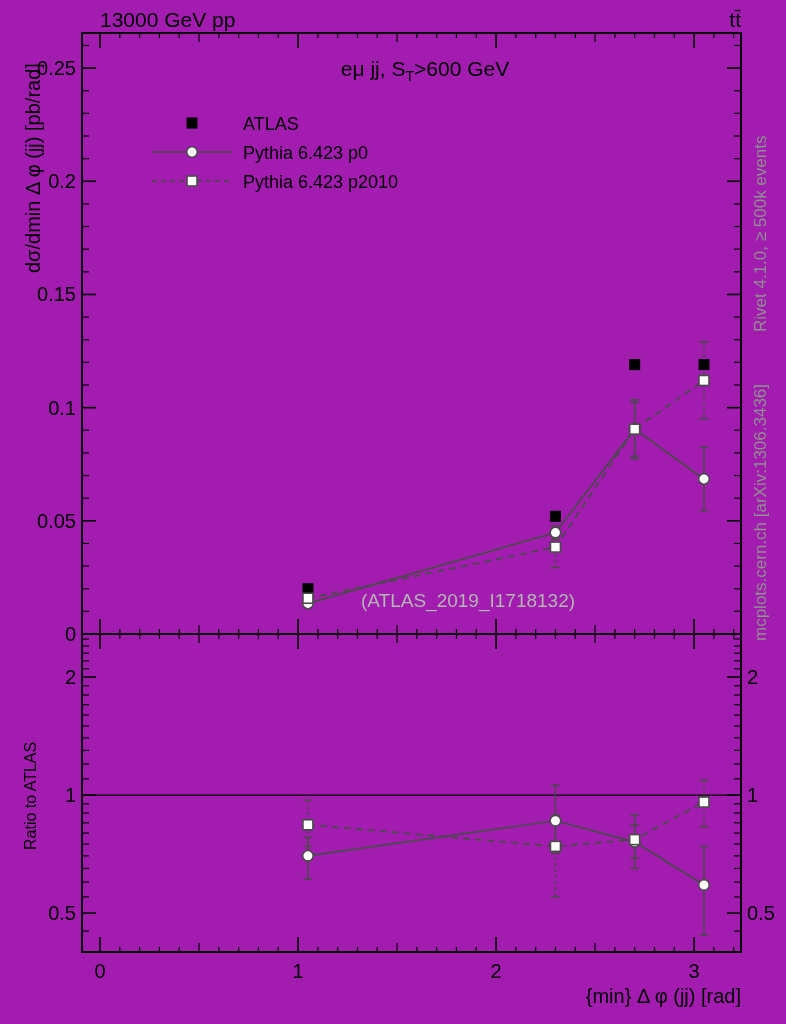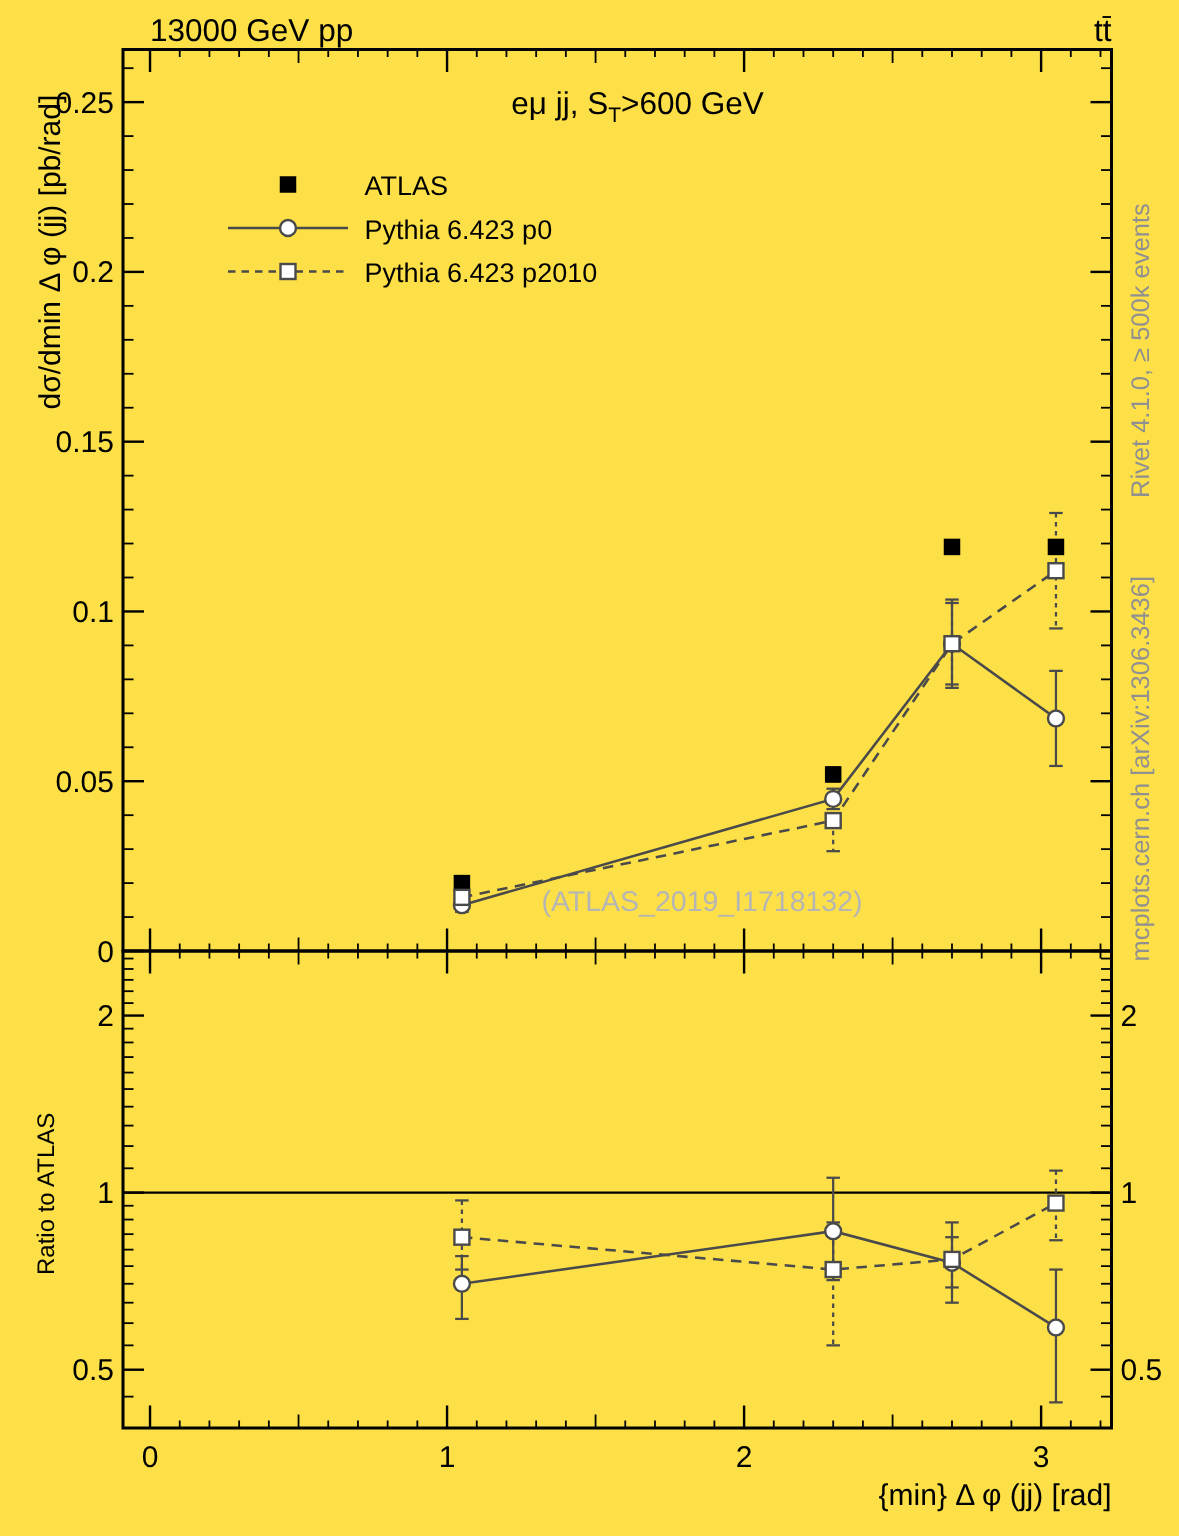--- a/index.html
+++ b/index.html
@@ -1,16 +1,16 @@
 <!DOCTYPE html>
 <html><head>
 <meta charset="utf-8">
 <style>
   html,body{margin:0;padding:0;background:#fff;}
-  #page{position:relative;width:786px;height:1024px;background:#fde047;overflow:hidden;
+  #page{position:relative;width:786px;height:1024px;background:#a21caf;overflow:hidden;
         font-family:"Liberation Sans",sans-serif;text-decoration:underline;}
   svg text{font-family:"Liberation Sans",sans-serif;fill:#000;}
   .hdr{font-size:21px;}
   .plot-title{font-size:21px;}
   .plot-title-sub{font-size:14px;}
   .legend-label{font-size:18px;}
   .tick-label{font-size:20px;}
   .axis-label{font-size:20px;}
   .ratio-axis-label{font-size:16px;}
   .credit{font-size:17px;fill:#909090;}

